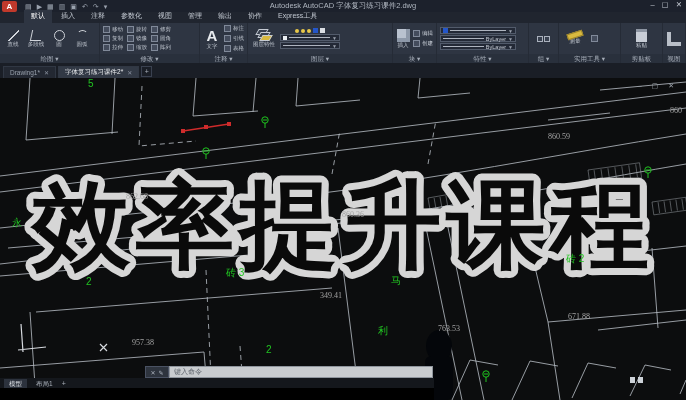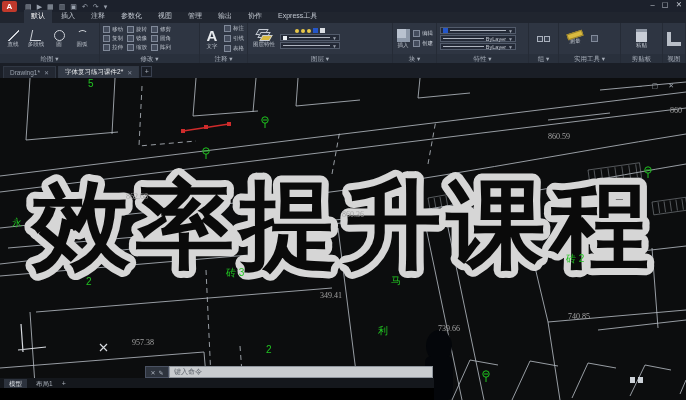--- a/index.html
+++ b/index.html
@@ -113,20 +113,21 @@
     <div class="qa">
       <span>▤</span>
       <span>▶</span>
       <span>▦</span>
       <span>▥</span>
       <span>▣</span>
       <span>↶</span>
       <span>↷</span>
       <span>▾</span>
     </div>
+    <div id="title-text">Autodesk AutoCAD  字体复习练习课件2.dwg</div>
     <div id="winctl">
       <span>–</span>
       <span>▢</span>
       <span>✕</span>
     </div>
   </div>
 
   <div id="ribbon-tabs">
       <span class="rtab active">默认</span>
       <span class="rtab">插入</span>
@@ -455,22 +456,22 @@
       <text id="overlay-title-text" x="32" y="180" font-size="96" letter-spacing="5" textLength="622" lengthAdjust="spacingAndGlyphs">效率提升课程</text>
     </svg>
 
     <div id="vpctl">‒ ▢ ✕</div>
     <div id="elev-layer">
         <span class="elev" style="left: 548px; top: 54px; text-align: right;">860.59</span>
         <span class="elev" style="left: 126px; top: 114px;">862.68</span>
         <span class="elev" style="left: 342px; top: 132px;">860.36</span>
         <span class="elev" style="left: 320px; top: 213px;">349.41</span>
         <span class="elev" style="left: 132px; top: 260px;">957.38</span>
-        <span class="elev" style="left: 438px; top: 246px;">739.66</span>
-        <span class="elev" style="left: 568px; top: 234px;">740.85</span>
+        <span class="elev" style="left: 438px; top: 246px;">763.53</span>
+        <span class="elev" style="left: 568px; top: 234px;">671.88</span>
         <span class="elev" style="left: 670px; top: 28px;">860</span>
       </div>
     <div id="green-layer">
         <span class="greenlab" style="left: 88px; top: 0px;">5</span>
         <span class="greenlab" style="left: 12px; top: 138px;">永</span>
         <span class="greenlab" style="left: 86px; top: 198px;">2</span>
         <span class="greenlab" style="left: 226px; top: 188px;">砖 3</span>
         <span class="greenlab" style="left: 266px; top: 266px;">2</span>
         <span class="greenlab" style="left: 391px; top: 196px;">马</span>
         <span class="greenlab" style="left: 378px; top: 246px;">利</span>

